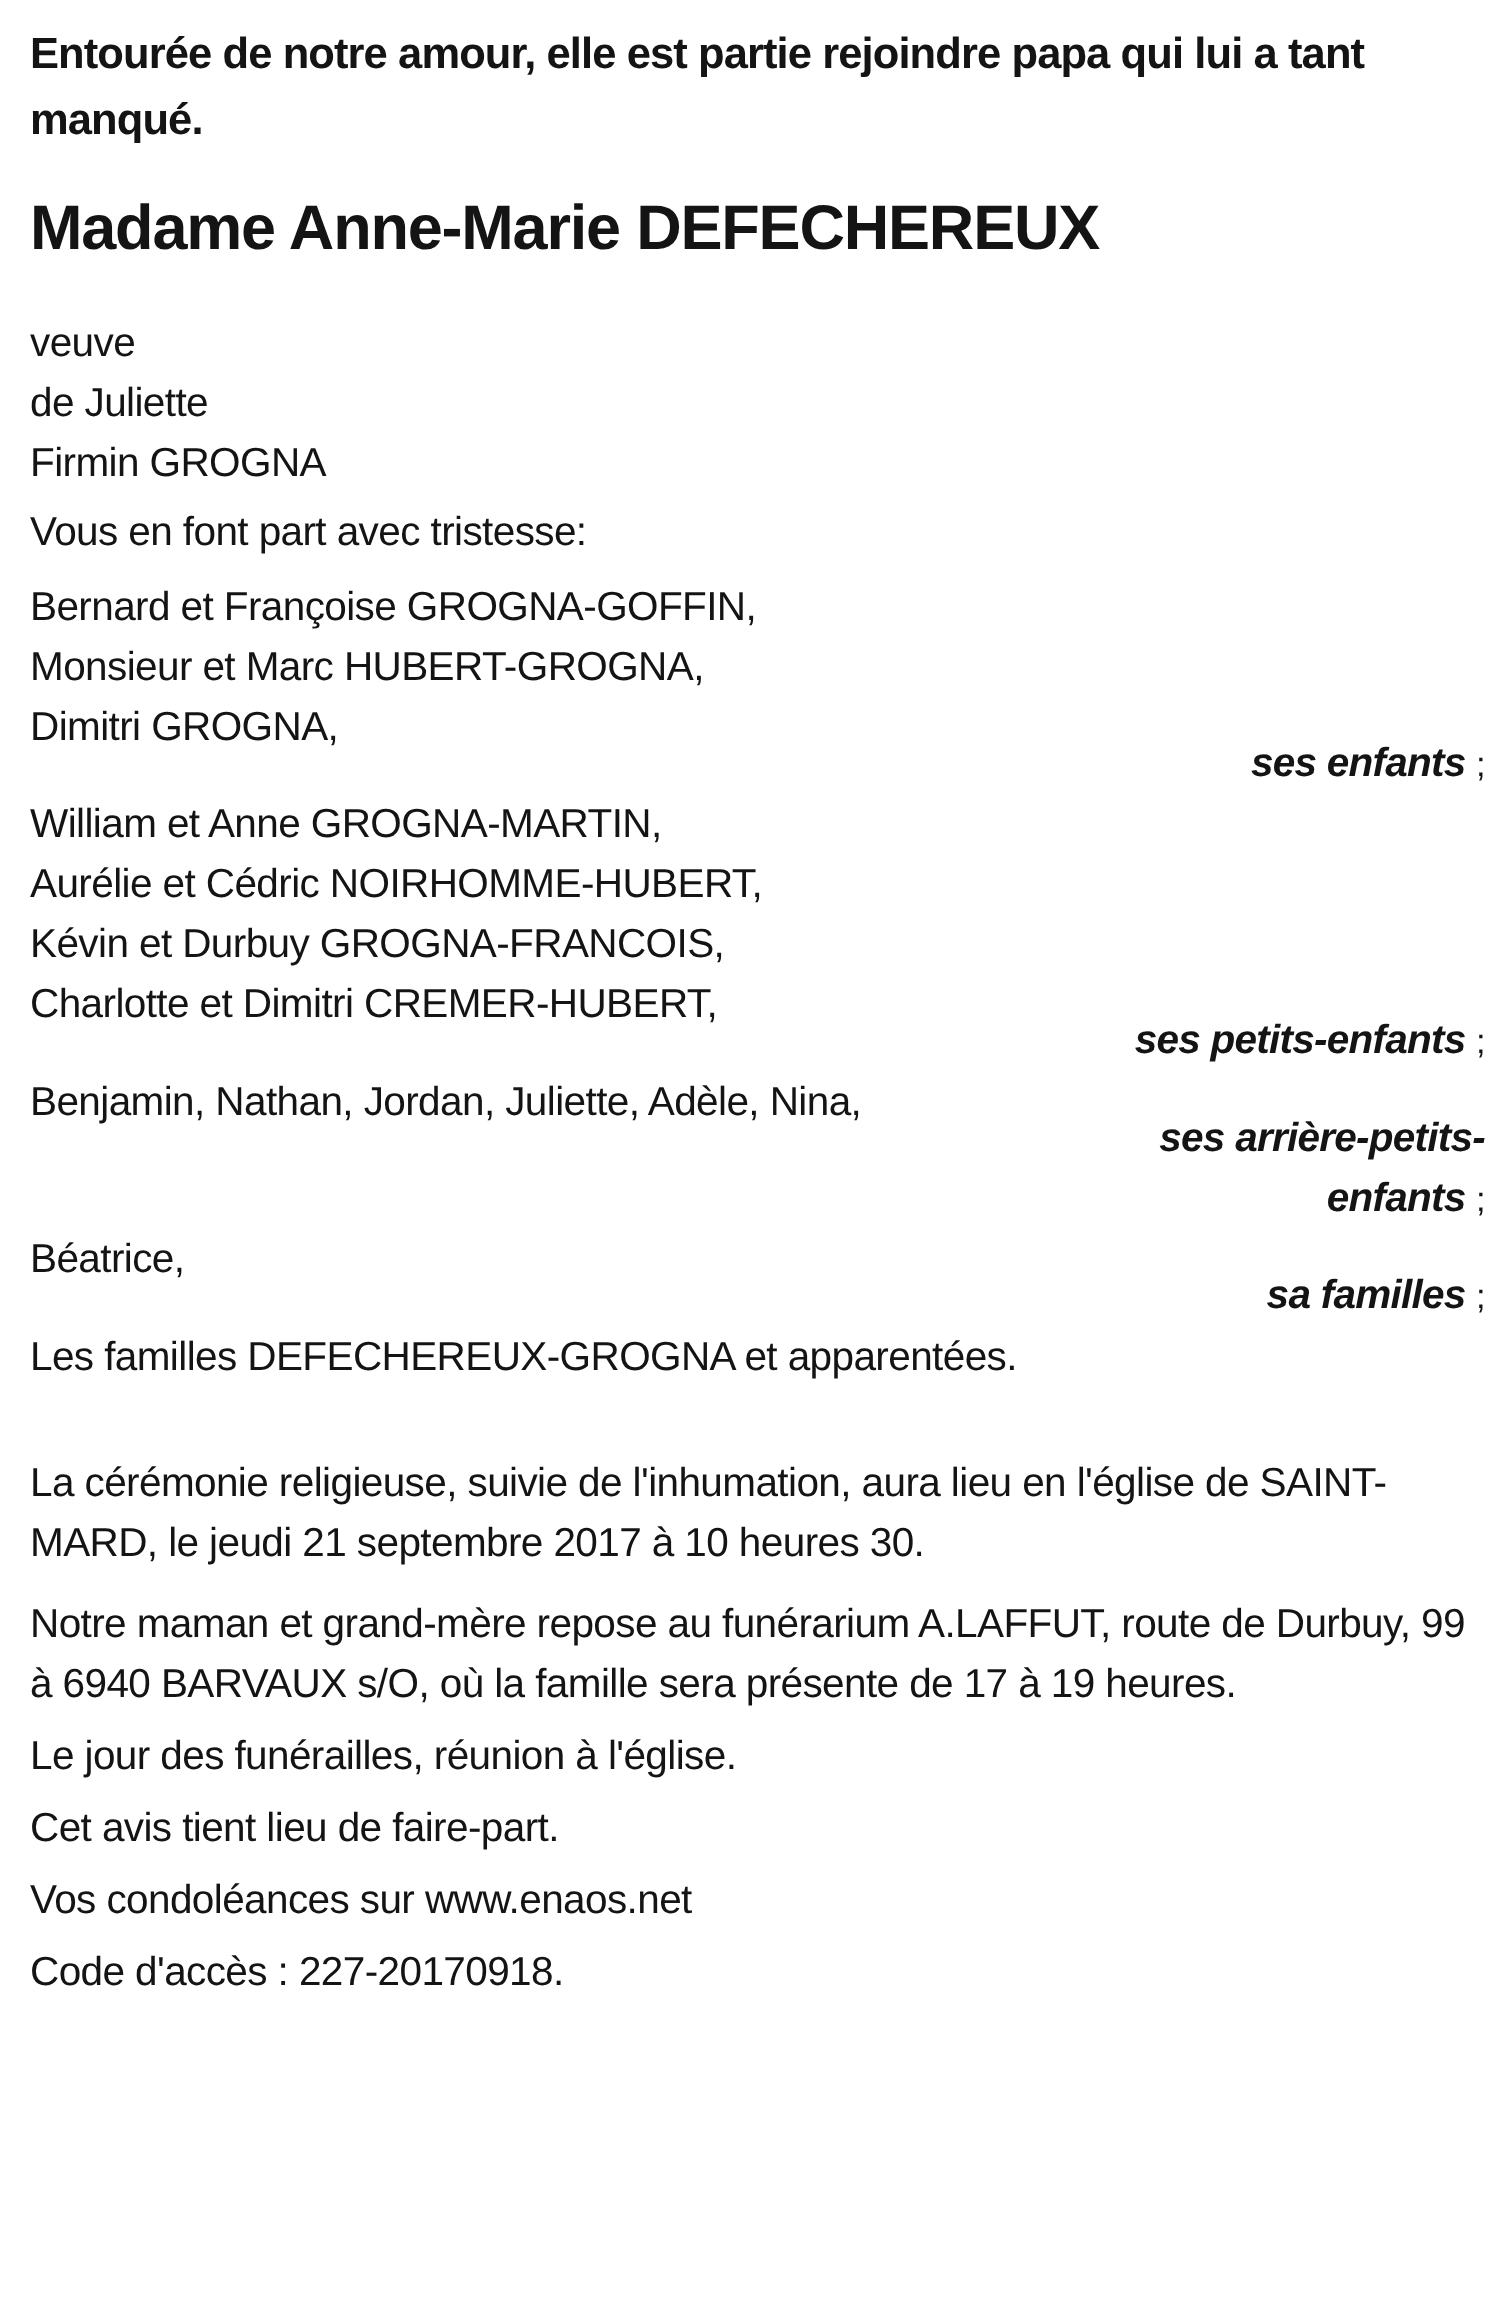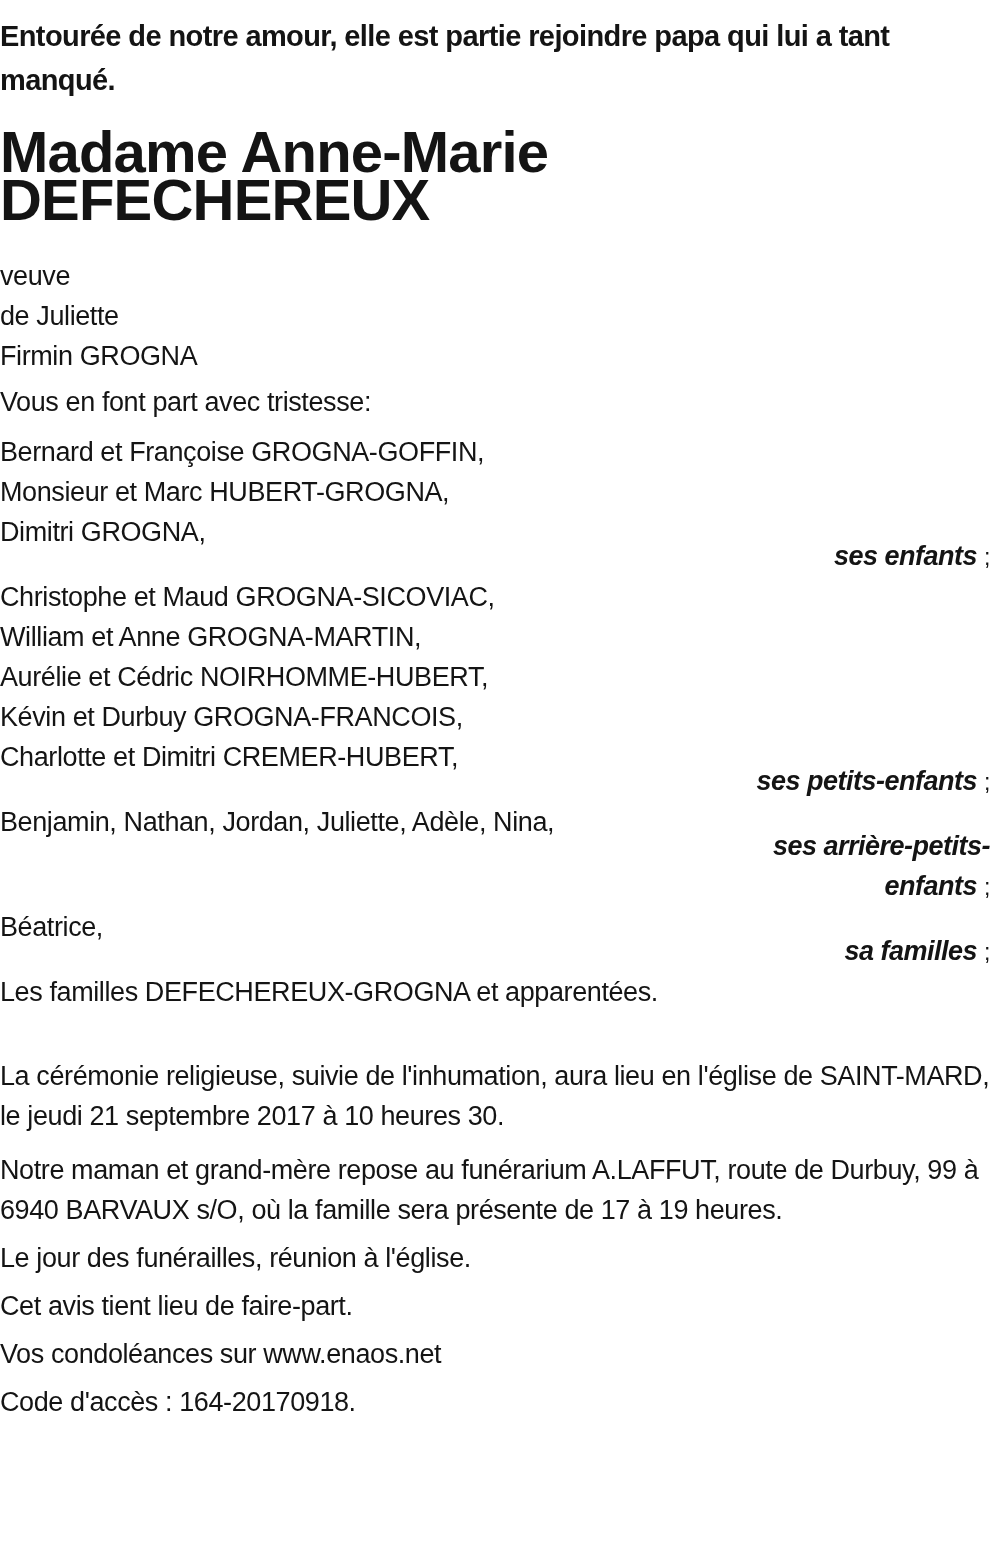--- a/index.html
+++ b/index.html
@@ -4,33 +4,33 @@
 <style>
   * { box-sizing: border-box; }
   html, body { margin: 0; padding: 0; background: #ffffff; }
   .page {
     width: 1000px;
     height: 1543px;
     overflow: hidden;
     background: #ffffff;
     color: #141414;
     font-family: "Liberation Sans", sans-serif;
-    padding: 10px 10px 0 0;
+    padding: 10px 10px 0 20px;
     letter-spacing: -0.4px;
   }
   p { margin: 0; }
   .intro {
     font-size: 29px;
     line-height: 44px;
     font-weight: 700;
     letter-spacing: -0.6px;
     margin-top: 4px;
   }
   .title {
-    font-size: 58px;
+    font-size: 42px;
     line-height: 48px;
     font-weight: 700;
     letter-spacing: -0.8px;
     margin: 26px 0 0 0;
   }
   .status { margin-top: 32px; }
   .status p, .body-par, .names p, .relation {
     font-size: 27px;
     line-height: 40px;
   }
@@ -75,21 +75,20 @@
   <p class="body-par announce">Vous en font part avec tristesse:</p>
 
   <div class="names group-first">
     <p>Bernard et Françoise GROGNA-GOFFIN,</p>
     <p>Monsieur et Marc HUBERT-GROGNA,</p>
     <p>Dimitri GROGNA,</p>
   </div>
   <p class="relation"><span class="rel">ses enfants</span><span class="suffix">;</span></p>
 
   <div class="names">
-    <p>Christophe et Maud GROGNA-SICOVIAC,</p>
     <p>William et Anne GROGNA-MARTIN,</p>
     <p>Aurélie et Cédric NOIRHOMME-HUBERT,</p>
     <p>Kévin et Durbuy GROGNA-FRANCOIS,</p>
     <p>Charlotte et Dimitri CREMER-HUBERT,</p>
   </div>
   <p class="relation"><span class="rel">ses petits-enfants</span><span class="suffix">;</span></p>
 
   <div class="names">
     <p>Benjamin, Nathan, Jordan, Juliette, Adèle, Nina,</p>
   </div>
@@ -105,15 +104,15 @@
   <p class="body-par ceremony">La cérémonie religieuse, suivie de l'inhumation, aura lieu en l'église de SAINT-MARD, le jeudi 21 septembre 2017 à 10 heures 30.</p>
 
   <p class="body-par mt14">Notre maman et grand-mère repose au funérarium A.LAFFUT, route de Durbuy, 99 à 6940 BARVAUX s/O, où la famille sera présente de 17 à 19 heures.</p>
 
   <p class="body-par single">Le jour des funérailles, réunion à l'église.</p>
 
   <p class="body-par single">Cet avis tient lieu de faire-part.</p>
 
   <p class="body-par single">Vos condoléances sur www.enaos.net</p>
 
-  <p class="body-par single">Code d'accès : 164-20170918.</p>
+  <p class="body-par single">Code d'accès : 227-20170918.</p>
 
 </div>
 
 </body></html>

